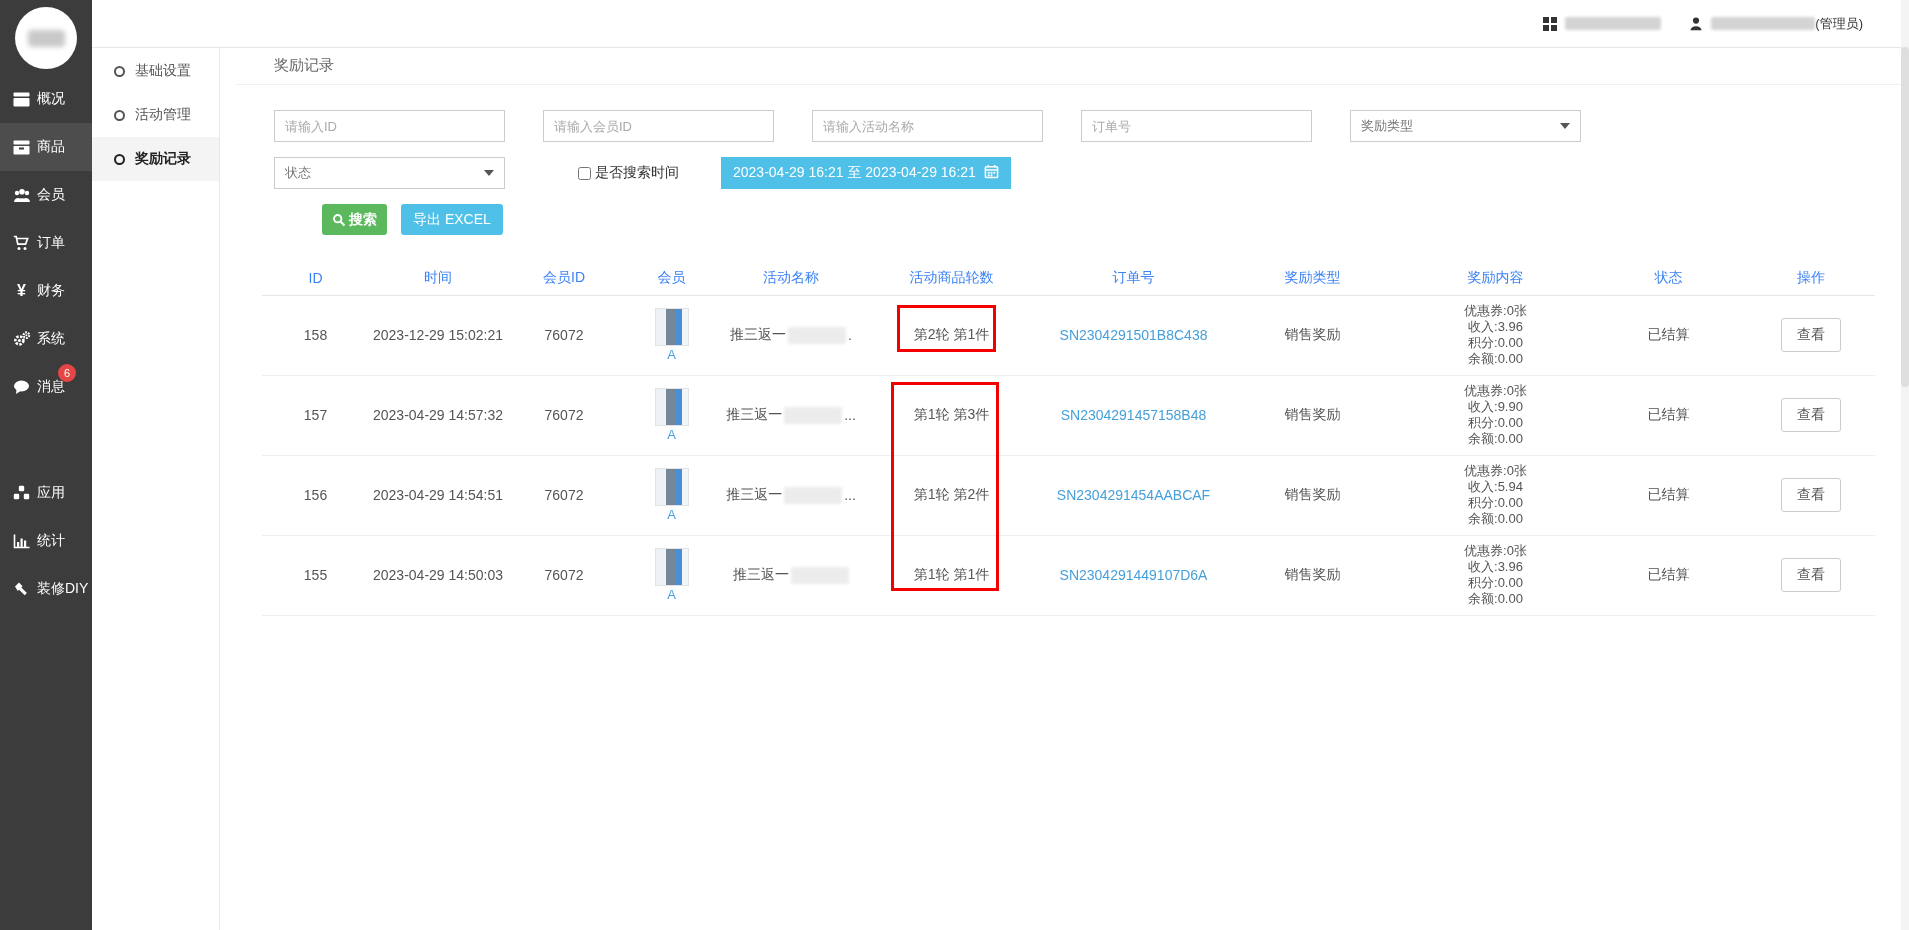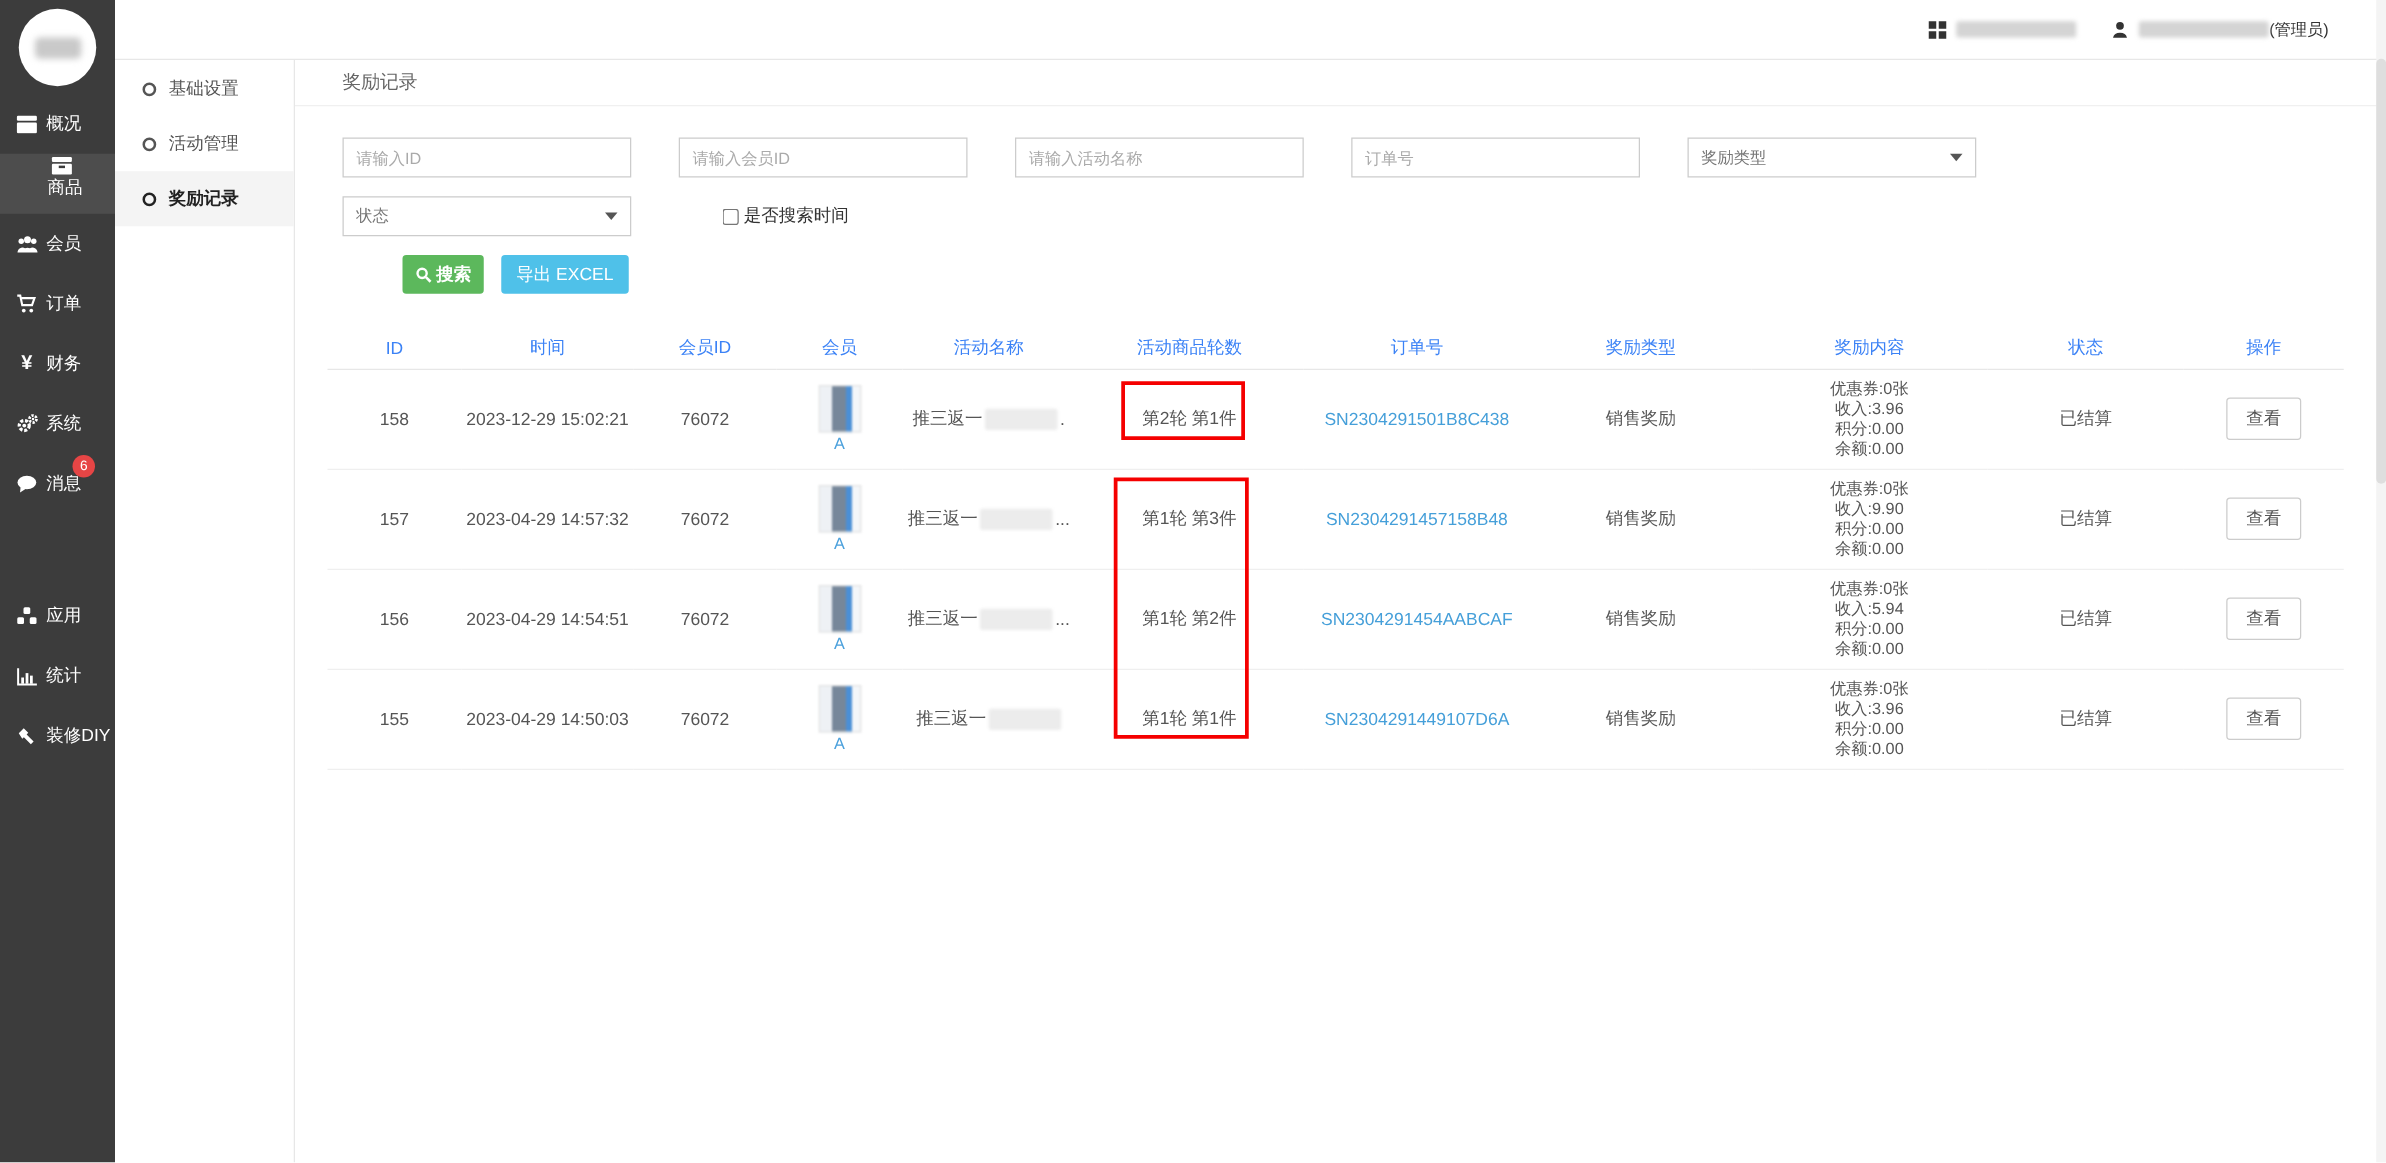--- a/index.html
+++ b/index.html
@@ -7,36 +7,36 @@
   body {
     position:relative; overflow:hidden; background:#fff;
     font-family:"Liberation Sans","DejaVu Sans",sans-serif; color:#555;
   }
 
   
   .dark-sidebar { position:absolute; left:0; top:0; width:92px; height:930px; background:#3c3c3c; z-index:6; }
   .logo { width:62px; height:62px; border-radius:50%; background:#fff; margin:7px auto 6px; position:relative; overflow:hidden; }
   .logo-blob { position:absolute; left:13px; top:23px; width:37px; height:17px; background:#c9c9c9; border-radius:4px; filter:blur(2.5px); }
   .nav-item { height:48px; display:flex; align-items:center; padding-left:12px; color:#fff; font-size:14px; cursor:pointer; position:relative; }
-  .nav-item.active { background:#4d4d4d;flex-direction:column; }
+  .nav-item.active { background:#4d4d4d; }
   .nav-gap { margin-top:58px; }
   .ni-icon { width:19px; height:18px; margin-right:6px; display:flex; align-items:center; justify-content:center; flex:none; }
   .ni-icon svg { display:block; }
   .yen { font-size:16px; font-weight:bold; color:#fff; }
   .badge { position:absolute; right:16px; top:1px; min-width:18px; height:18px; border-radius:9px; background:#e64545; color:#fff; font-size:11px; display:flex; align-items:center; justify-content:center; padding:0 5px; }
 
   
   .topbar { position:absolute; left:92px; top:0; right:0; height:48px; background:#fff; border-bottom:1px solid #e7e7e7; display:flex; align-items:center; justify-content:flex-end; padding-right:46px; z-index:5; }
   .blur-blob { display:inline-block; height:13px; background:#d4d4d4; border-radius:2px; filter:blur(1.6px); }
   .tb-group { display:flex; align-items:center; }
   .tb-icon { width:17px; height:17px; display:flex; align-items:center; justify-content:center; margin-right:7px; }
   .admin-suffix { font-size:13px; color:#333; }
 
   
-  .submenu { position:absolute; left:92px; top:47px; width:144px; bottom:0; background:#fff; border-right:1px solid #e7e7e7; padding-top:2px; z-index:4; }
+  .submenu { position:absolute; left:92px; top:47px; width:128px; bottom:0; background:#fff; border-right:1px solid #e7e7e7; padding-top:2px; z-index:4; }
   .submenu-item { height:44px; display:flex; align-items:center; padding-left:22px; font-size:14px; color:#555; cursor:pointer; }
   .submenu-item .ring { width:11px; height:11px; border:2px solid #555; border-radius:50%; margin-right:10px; flex:none; }
   .submenu-item.active { background:#f4f4f4; font-weight:bold; color:#222; }
   .submenu-item.active .ring { border-color:#222; }
 
   
   .main { position:absolute; left:236px; top:47px; right:0; bottom:0; background:#fff; }
   .title-bar { height:38px; display:flex; align-items:center; padding-left:38px; border-bottom:1px solid #f0f0f0; font-size:15px; color:#666; }
 
   .filters { padding:25px 0 0 38px; }
@@ -237,20 +237,36 @@
     </div>
     <div class="frow">
       <div class="f-select">
         <span>状态</span>
         <span class="caret"></span>
       </div>
       <label class="chk-wrap">
         <input type="checkbox" style="">
         <span class="chk-label">是否搜索时间</span>
       </label>
+      <button class="date-btn">
+        <span>2023-04-29 16:21 至 2023-04-29 16:21</span>
+        <span>
+          <svg width="15" height="15" viewBox="0 0 16 16">
+              <rect x="1.5" y="3" width="13" height="11.5" rx="1" fill="none" stroke="#fff" stroke-width="1.6"></rect>
+              <line x1="1.5" y1="6.4" x2="14.5" y2="6.4" stroke="#fff" stroke-width="1.6"></line>
+              <line x1="4.6" y1="1" x2="4.6" y2="3.6" stroke="#fff" stroke-width="1.6"></line>
+              <line x1="11.4" y1="1" x2="11.4" y2="3.6" stroke="#fff" stroke-width="1.6"></line>
+              <rect x="4" y="8.4" width="2" height="2" fill="#fff"></rect>
+              <rect x="7" y="8.4" width="2" height="2" fill="#fff"></rect>
+              <rect x="10" y="8.4" width="2" height="2" fill="#fff"></rect>
+              <rect x="4" y="11.2" width="2" height="2" fill="#fff"></rect>
+              <rect x="7" y="11.2" width="2" height="2" fill="#fff"></rect>
+            </svg>
+        </span>
+      </button>
     </div>
     <div class="btn-row">
       <button class="btn-search">
         <span style="display:flex;">
           <svg width="14" height="14" viewBox="0 0 16 16">
               <circle cx="6.5" cy="6.5" r="4.2" fill="none" stroke="#fff" stroke-width="2.2"></circle>
               <line x1="10" y1="10" x2="14.2" y2="14.2" stroke="#fff" stroke-width="2.4"></line>
             </svg>
         </span>
         <span>搜索</span>

